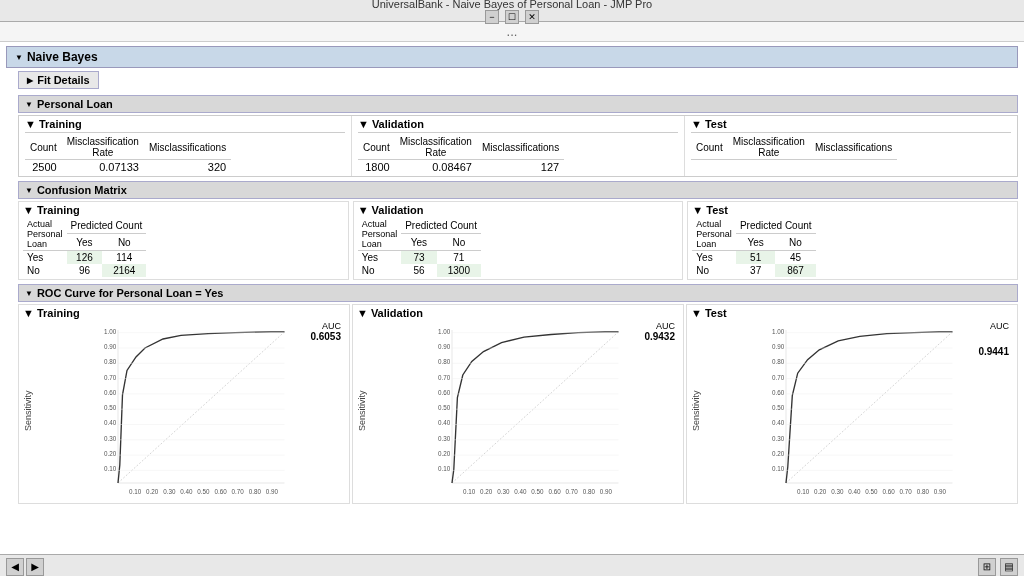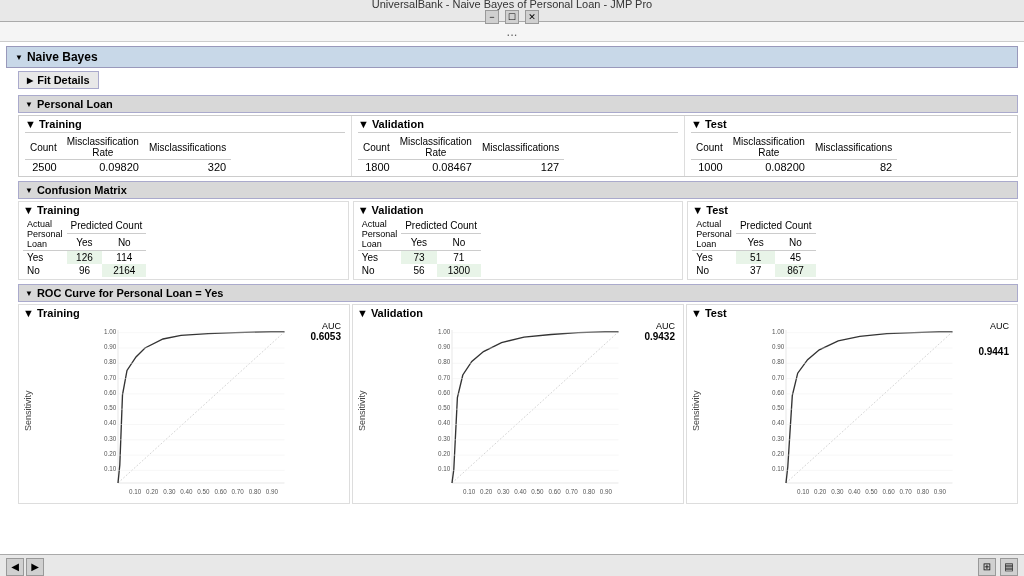--- a/index.html
+++ b/index.html
@@ -208,21 +208,21 @@
         </div>
         <table class="misclass-table">
           <tbody>
               <tr>
             <th colspan="1">Count</th>
             <th>Misclassification<br>Rate</th>
             <th>Misclassifications</th>
           </tr>
           <tr>
             <td>2500</td>
-            <td>0.09820</td>
+            <td>0.07133</td>
             <td>320</td>
           </tr>
         </tbody>
           </table>
       </div>
 
       <div class="col-group">
         <div class="col-group-header">
           <span>▼</span>
           <span>Validation</span>
@@ -247,25 +247,20 @@
         <div class="col-group-header">
           <span>▼</span>
           <span>Test</span>
         </div>
         <table class="misclass-table">
           <tbody>
               <tr>
             <th>Count</th>
             <th>Misclassification<br>Rate</th>
             <th>Misclassifications</th>
-          </tr>
-          <tr>
-            <td>1000</td>
-            <td>0.08200</td>
-            <td>82</td>
           </tr>
         </tbody>
           </table>
       </div>
     </div>
 
     <div class="section-header" style="background:#d8d8d8; margin-bottom:2px;">
       <span class="triangle-right">▼</span>
       <span>Confusion Matrix</span>
     </div>

